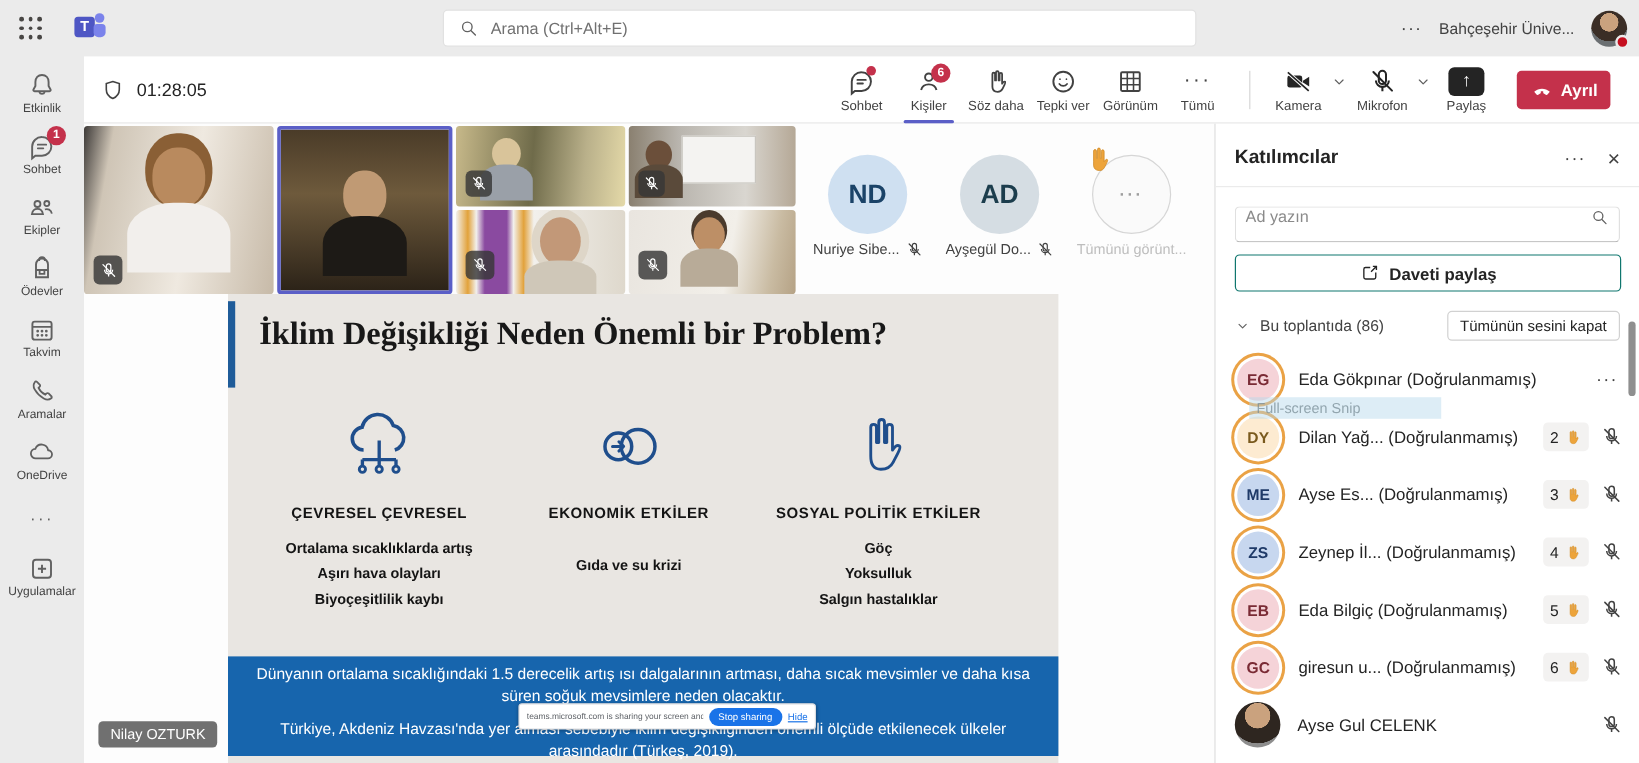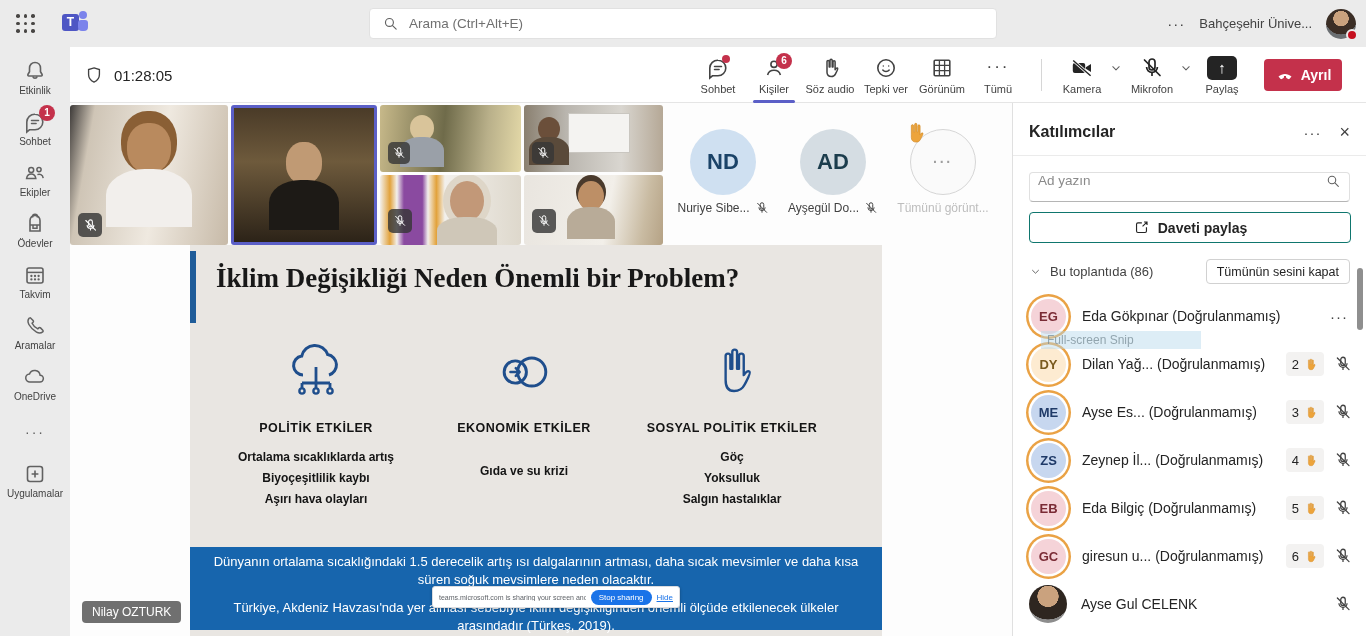--- a/index.html
+++ b/index.html
@@ -274,21 +274,21 @@
       <svg class="ic" width="24" height="24" viewBox="0 0 24 24">
           <use href="#i-person"></use>
         </svg>
       <span class="badge">6</span>
       <span class="lbl">Kişiler</span>
     </div>
     <div class="tab">
       <svg class="ic" width="24" height="24" viewBox="0 0 24 24">
           <use href="#i-hand-o"></use>
         </svg>
-      <span class="lbl">Söz audio</span>
+      <span class="lbl">Söz daha</span>
     </div>
     <div class="tab">
       <svg class="ic" width="24" height="24" viewBox="0 0 24 24">
           <use href="#i-smile"></use>
         </svg>
       <span class="lbl">Tepki ver</span>
     </div>
     <div class="tab">
       <svg class="ic" width="24" height="24" viewBox="0 0 24 24">
           <use href="#i-grid"></use>
@@ -476,25 +476,25 @@
   <section id="slide">
     <div id="slide-titlebar"></div>
     <h1 id="slide-title">İklim Değişikliği Neden Önemli bir Problem?</h1>
 
     <div class="slide-col" id="col-0">
       <div class="icn">
           <svg class="ic" width="64" height="64" viewBox="0 0 64 64">
             <use href="#s-cloudnet"></use>
           </svg>
         </div>
-      <h3>POLİTİK ETKİLER</h3>
+      <h3>ÇEVRESEL ÇEVRESEL</h3>
       <ul>
         <li>Ortalama sıcaklıklarda artış</li>
+        <li>Aşırı hava olayları</li>
         <li>Biyoçeşitlilik kaybı</li>
-        <li>Aşırı hava olayları</li>
       </ul>
     </div>
     <div class="slide-col" id="col-1">
       <div class="icn">
           <svg class="ic" width="62" height="62" viewBox="0 0 64 64">
             <use href="#s-coins"></use>
           </svg>
         </div>
       <h3>EKONOMİK ETKİLER</h3>
       <ul>

